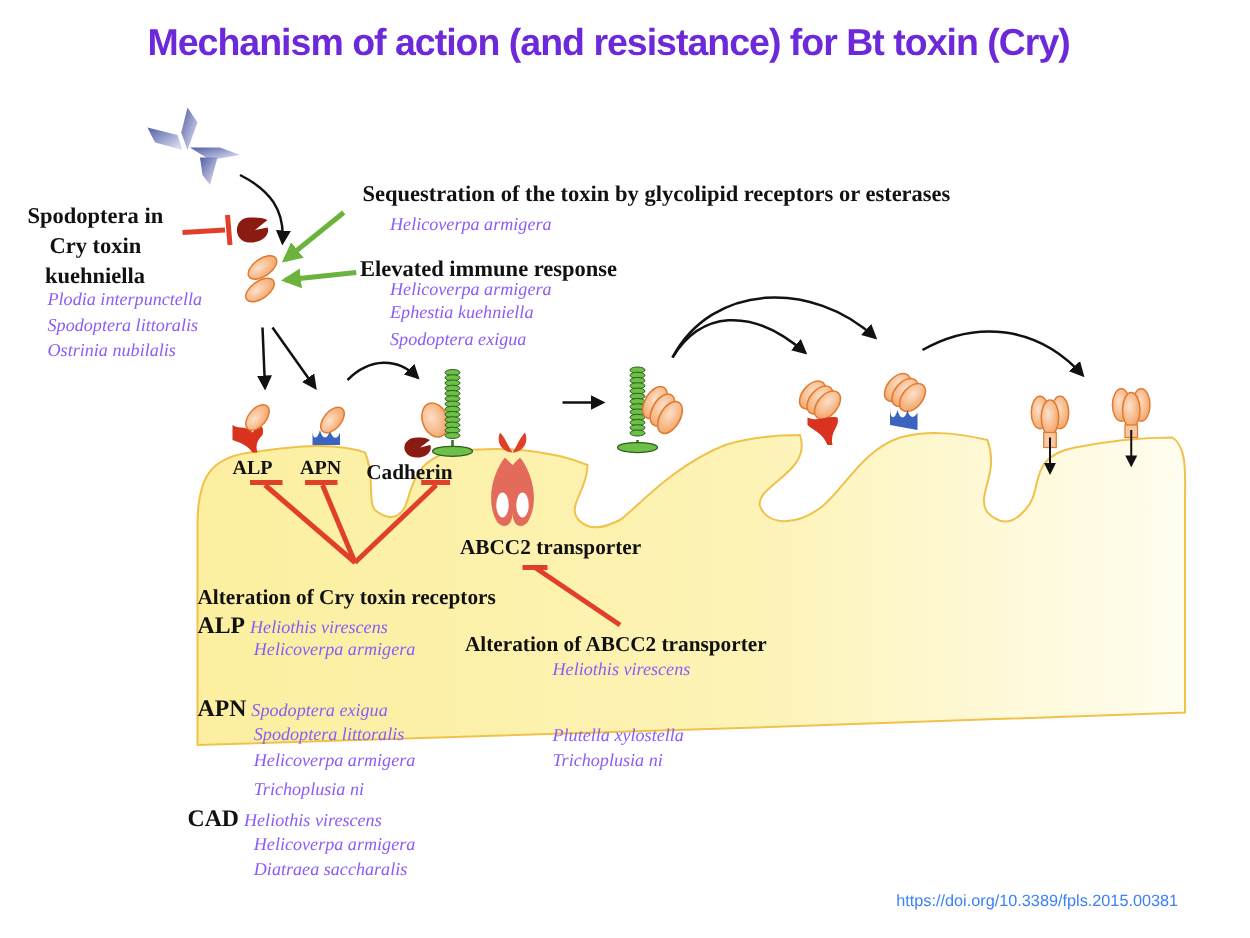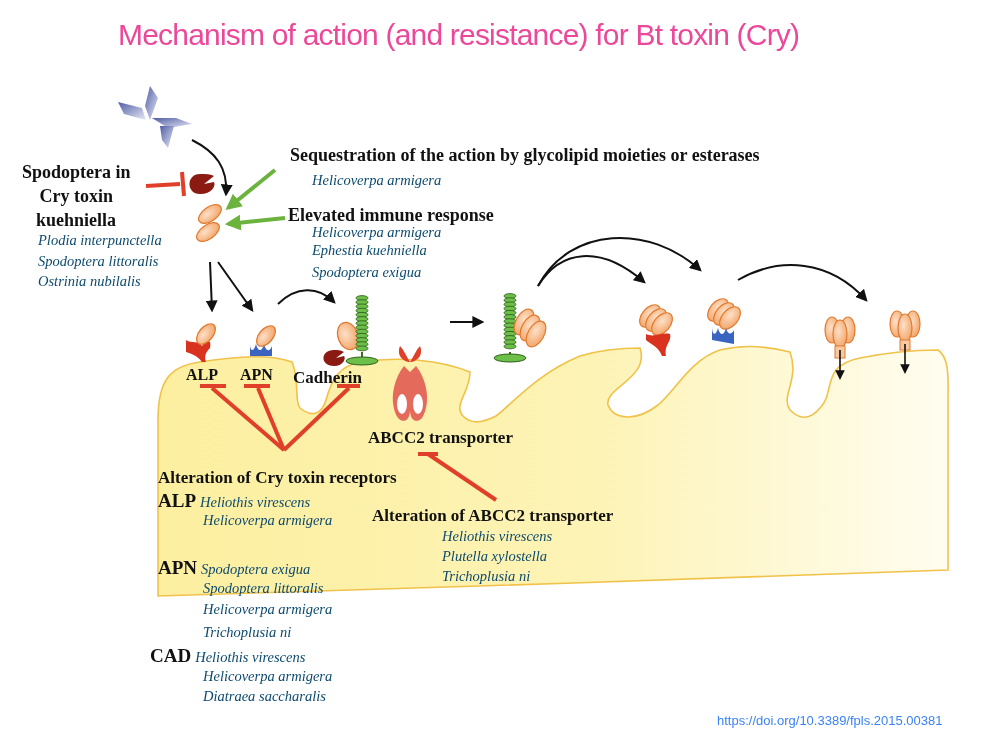--- a/index.html
+++ b/index.html
@@ -1,23 +1,23 @@
 <!DOCTYPE html>
 <html><head>
 <meta charset="utf-8">
 <style>
   html, body { margin: 0; padding: 0; background: #ffffff; }
   body { width: 1000px; height: 750px; position: relative; overflow: hidden; font-family: "Liberation Serif", serif; color: #111; }
-  #title { position: absolute; left: 118px; top: 18px; font-family: "Liberation Sans", sans-serif; font-weight: normal; font-size: 30px; letter-spacing: -0.8px; color: #ec4899; white-space: nowrap; }
+  #title { position: absolute; left: 118px; top: 18px; font-family: "Liberation Sans", sans-serif; font-weight: bold; font-size: 30px; letter-spacing: -0.8px; color: #6d28d9; white-space: nowrap; }
   svg#diagram { position: absolute; left: 0; top: 0; }
   .lbl { position: absolute; white-space: nowrap; }
   .b { font-weight: bold; }
   .h18 { font-size: 18px; }
   .h17 { font-size: 17px; }
-  .it { font-style: italic; font-size: 14.5px; color: #0c4a6e; }
+  .it { font-style: italic; font-size: 14.5px; color: #8b5cf6; }
   .hdr { font-weight: bold; font-size: 19px; }
   .center { text-align: center; }
   #doi { position: absolute; left: 717px; top: 713px; font-family: Liberation Sans, sans-serif; font-size: 13px; color: #3b82f6; }
   .species-list div { line-height: 21.5px; }
 </style>
 </head>
 <body>
 
 <div id="title">Mechanism of action (and resistance) for Bt toxin (Cry)</div>
 
@@ -199,21 +199,21 @@
   <div>Spodoptera in</div>
   <div>Cry toxin</div>
   <div style="text-align:left;padding-left:14px;">kuehniella</div>
 </div>
 <div class="lbl it species-list" style="left:38px; top:230px;">
   <div>Plodia interpunctella</div>
   <div style="line-height:19px;">Spodoptera littoralis</div>
   <div>Ostrinia nubilalis</div>
 </div>
 
-<div class="lbl b h18" style="left:290px; top:145px;">Sequestration of the action by glycolipid moieties or esterases</div>
+<div class="lbl b h18" style="left:290px; top:145px;">Sequestration of the toxin by glycolipid receptors or esterases</div>
 <div class="lbl it" style="left:312px; top:172px;">Helicoverpa armigera</div>
 
 <div class="lbl b h18" style="left:288px; top:205px;">Elevated immune response</div>
 <div class="lbl it species-list" style="left:312px; top:223px; line-height:19px;">
   <div style="line-height:18px;">Helicoverpa armigera</div>
   <div style="line-height:18px;">Ephestia kuehniella</div>
   <div style="line-height:26px;">Spodoptera exigua</div>
 </div>
 
 <div class="lbl b" style="left:186px; top:366px; font-size:16px;">ALP</div>
@@ -246,17 +246,17 @@
   <span class="it">Heliothis virescens</span>
 </div>
 <div class="lbl it species-list" style="left:203px; top:666px;">
   <div style="line-height:20px;">Helicoverpa armigera</div>
   <div style="line-height:20px;">Diatraea saccharalis</div>
 </div>
 
 <div class="lbl b h17" style="left:372px; top:506px;">Alteration of ABCC2 transporter</div>
 <div class="lbl it species-list" style="left:442px; top:526px;">
   <div style="line-height:20px;">Heliothis virescens</div>
-  <div style="line-height:20px;">Plutella xylostella</div>
+  <div style="line-height:20px;margin-top:33px;">Plutella xylostella</div>
   <div style="line-height:20px;">Trichoplusia ni</div>
 </div>
 
 <div id="doi">https://doi.org/10.3389/fpls.2015.00381</div>
 
 </body></html>

